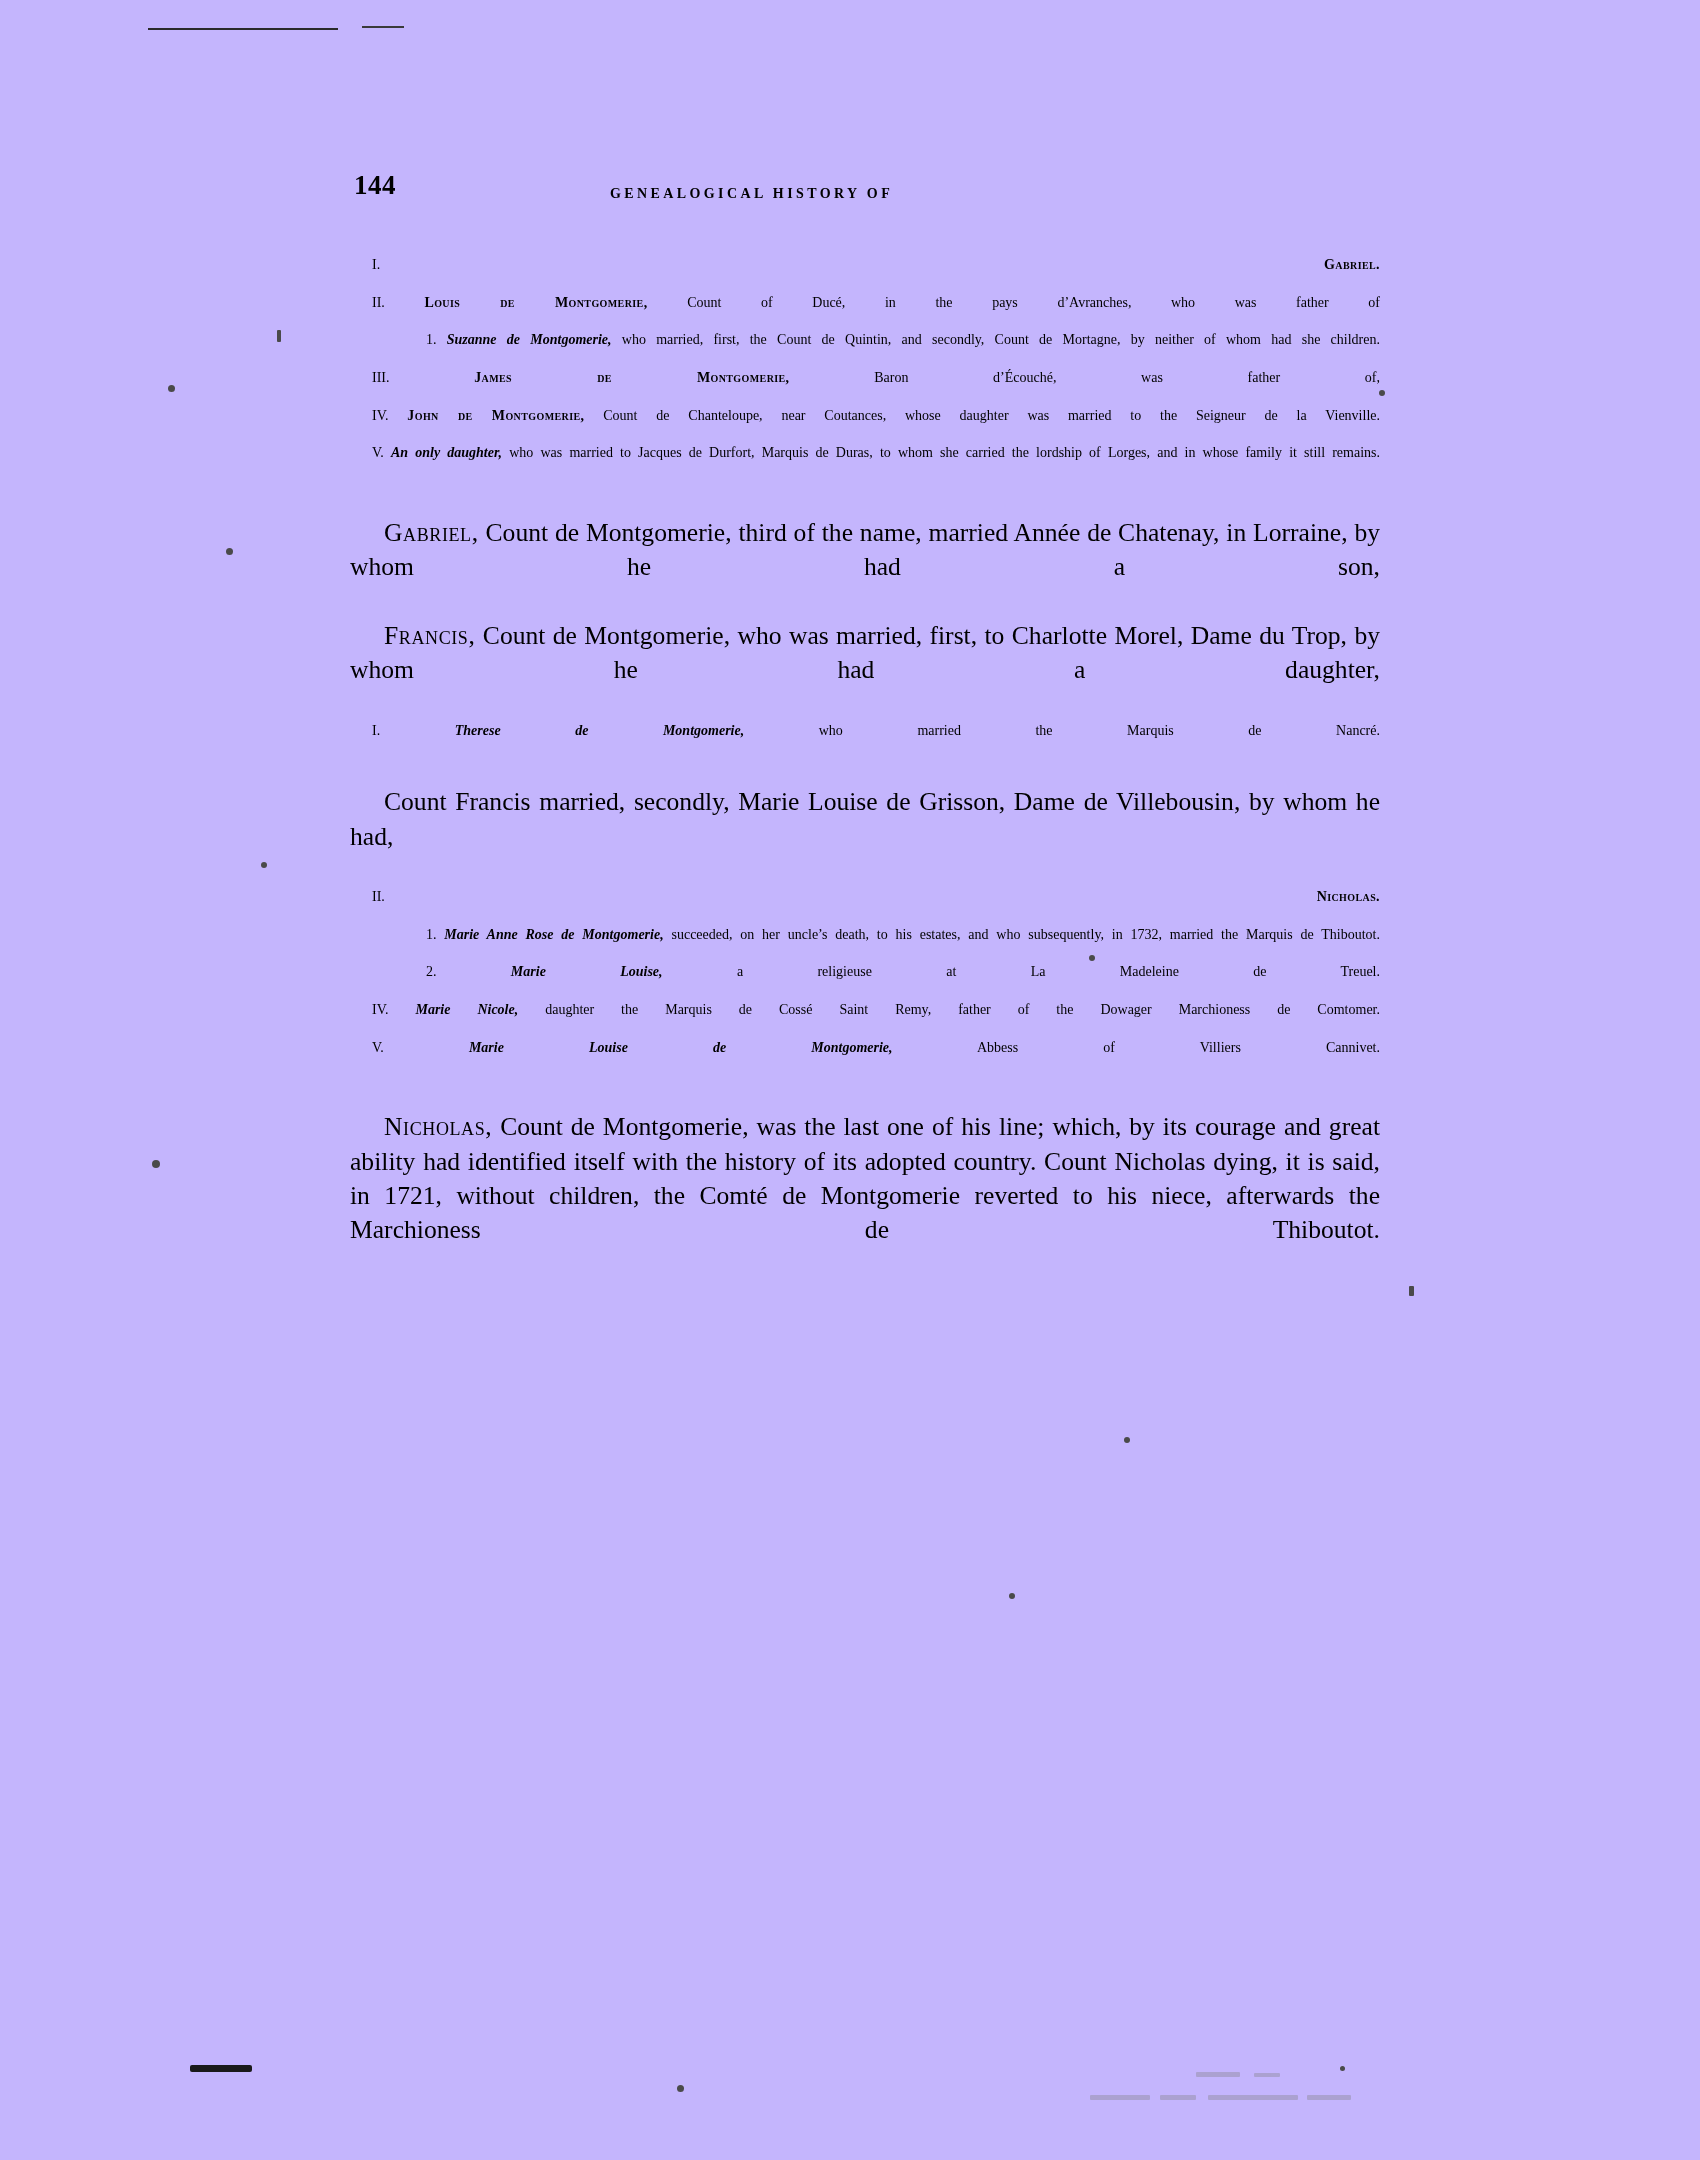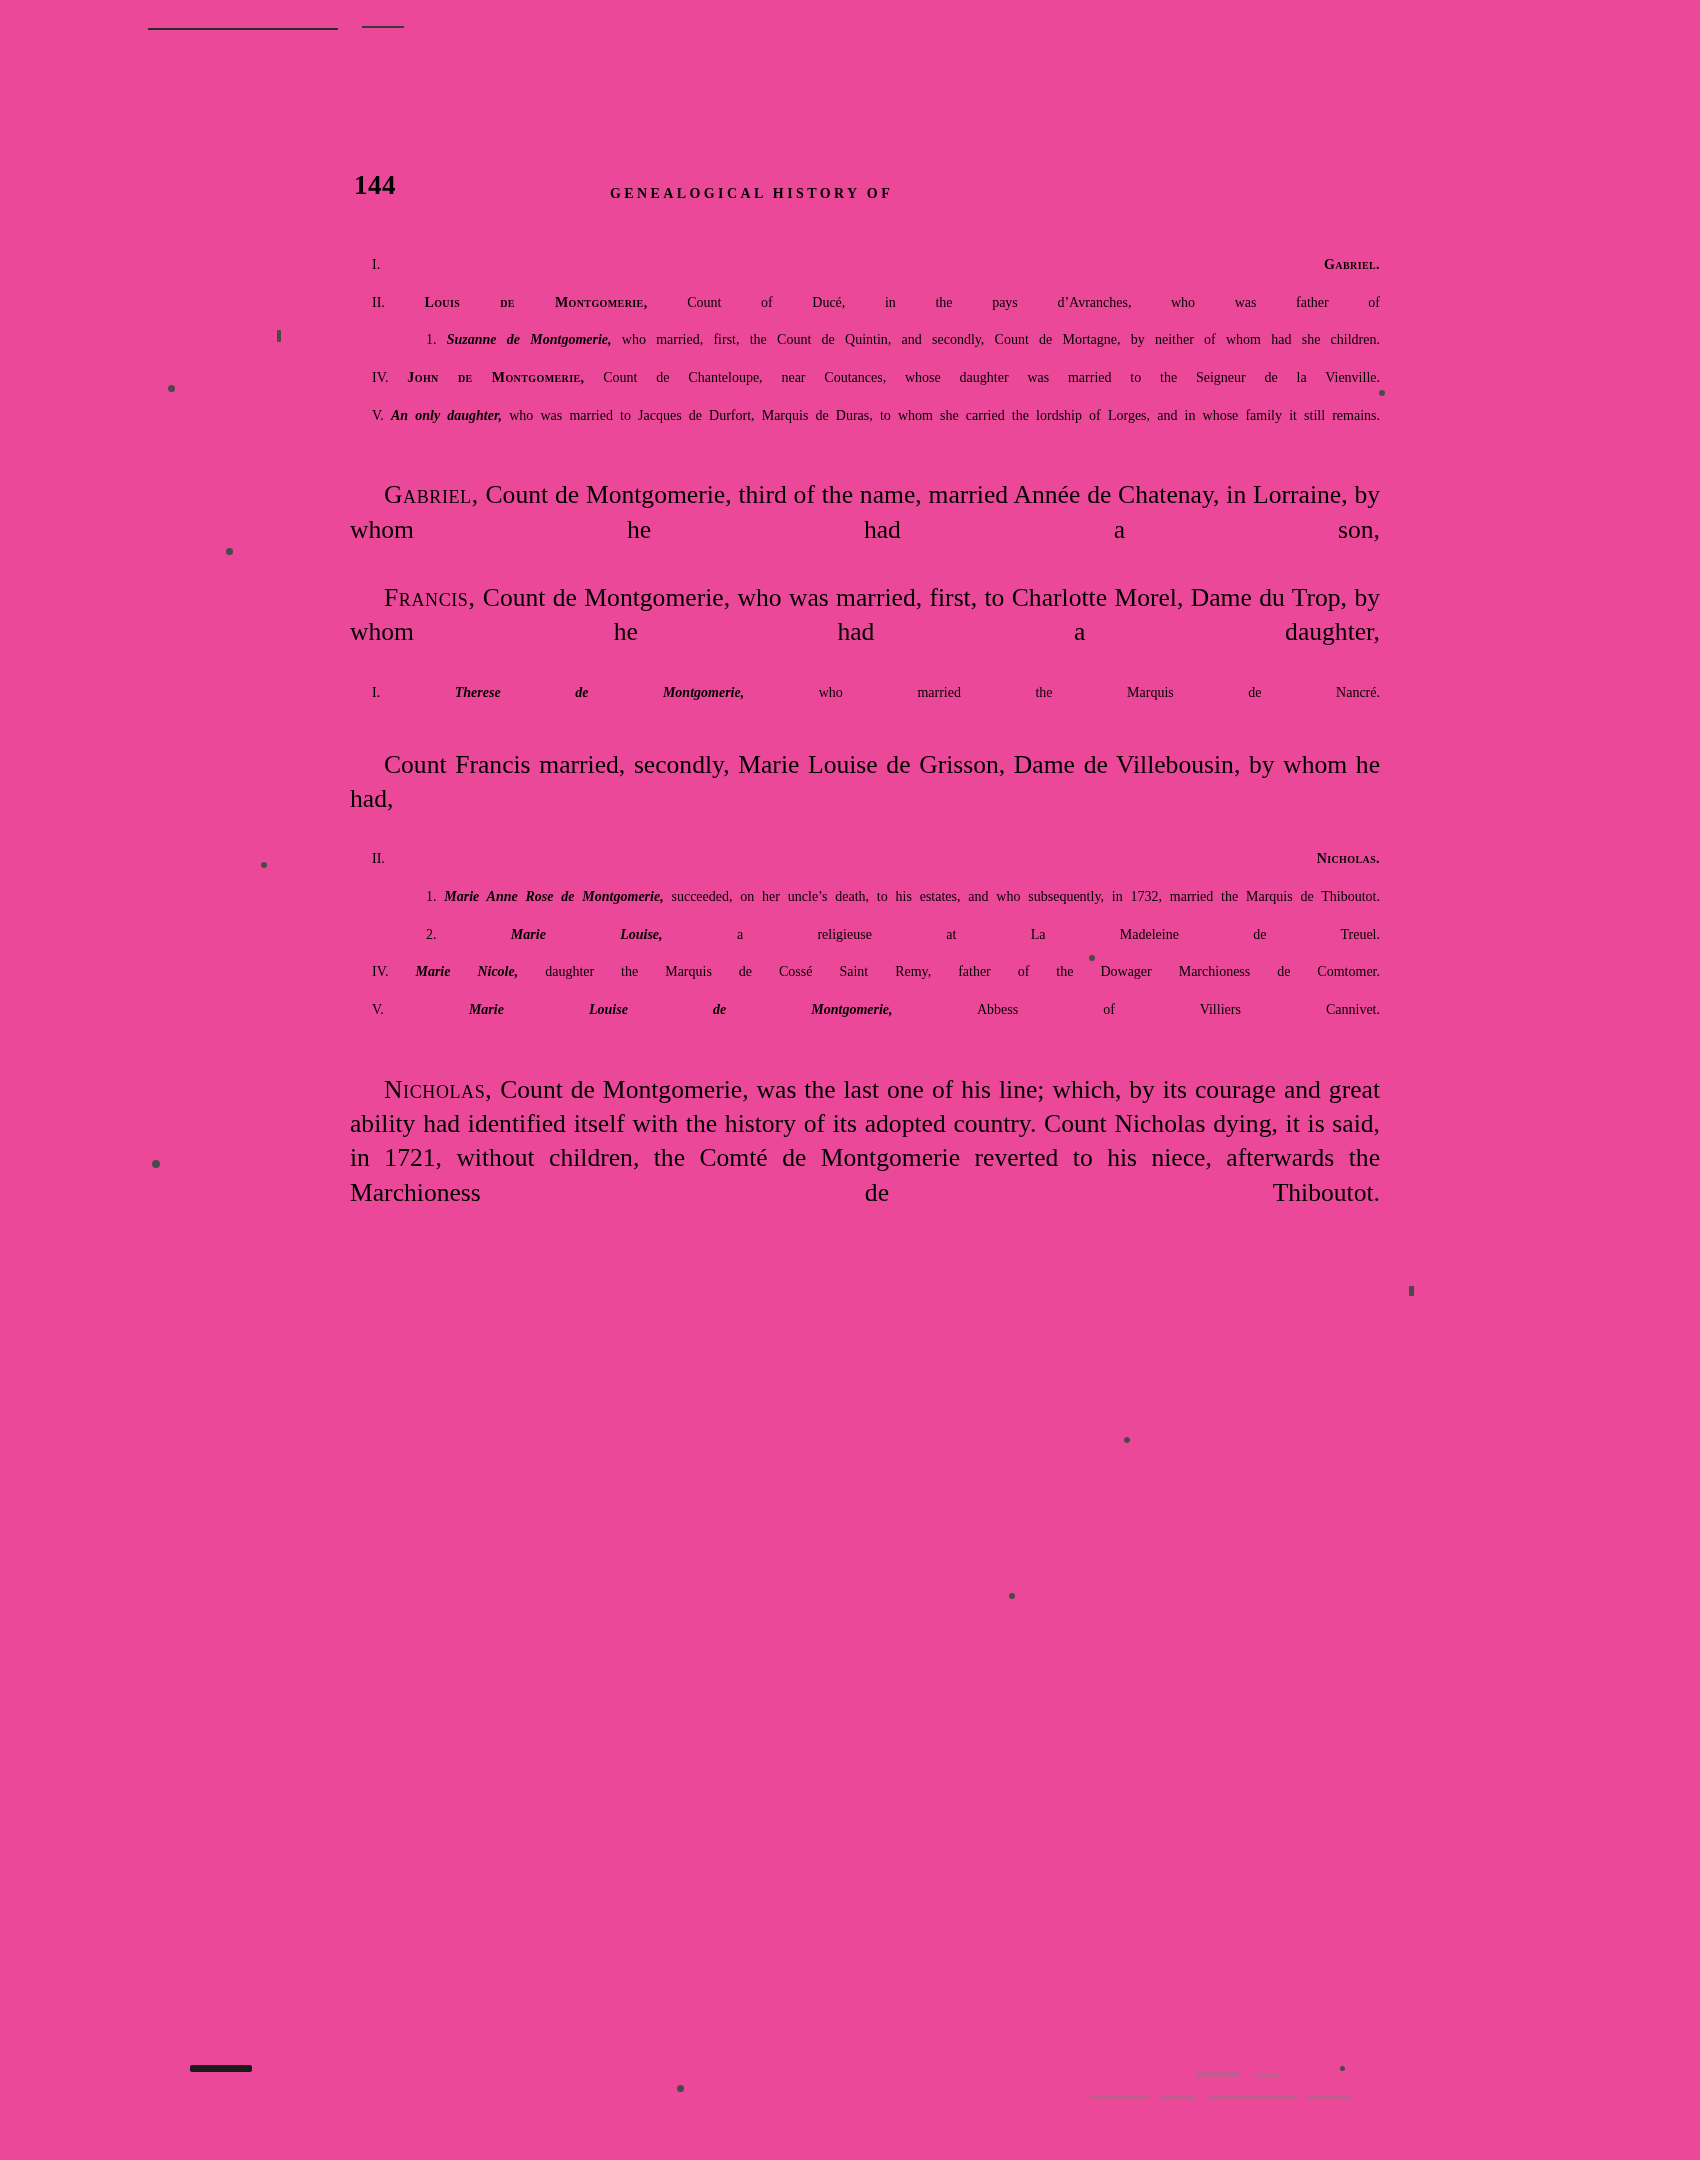--- a/index.html
+++ b/index.html
@@ -12,21 +12,21 @@
     height: 2160px;
     position: relative;
     font-family: "Liberation Serif", "DejaVu Serif", serif;
     color: #000000;
     overflow: hidden;
   }
 
   .page {
     position: absolute;
     inset: 0;
-    background: #ec4899;
+    background: #c4b5fd;
   }
 
   
   .scan-rule-top {
     position: absolute;
     left: 148px;
     top: 28px;
     width: 190px;
     height: 2px;
     background: #2a2a2a;
@@ -203,20 +203,24 @@
       <div class="li">
         <span class="roman">II.</span>
         <span class="sc">Louis de Montgomerie,</span><span> Count of Ducé, in the pays d’Avranches, who was father of</span>
       </div>
 
       <div class="li sub">
         <span class="roman">1.</span>
         <span class="it">Suzanne de Montgomerie,</span><span> who married, first, the Count de Quintin, and secondly, Count de Mortagne, by neither of whom had she children.</span>
       </div>
 
+      <div class="li">
+        <span class="roman">III.</span>
+        <span class="sc">James de Montgomerie,</span><span> Baron d’Écouché, was father of,</span>
+      </div>
 
 
       <div class="li">
         <span class="roman">IV.</span>
         <span class="sc">John de Montgomerie,</span><span> Count de Chanteloupe, near Coutances, whose daughter was married to the Seigneur de la Vienville.</span>
       </div>
 
       <div class="li">
         <span class="roman">V.</span>
         <span class="it">An only daughter,</span><span> who was married to Jacques de Durfort, Marquis de Duras, to whom she carried the lordship of Lorges, and in whose family it still remains.</span>

